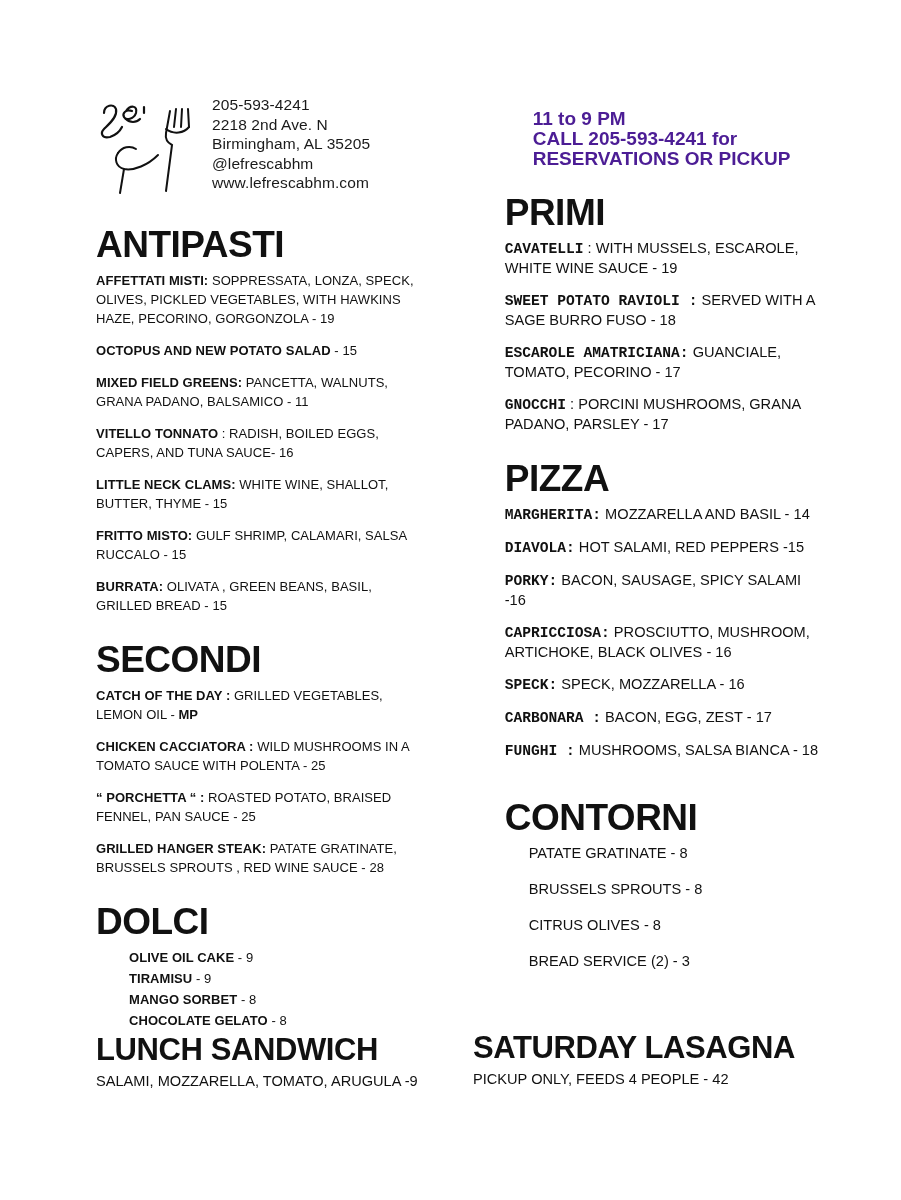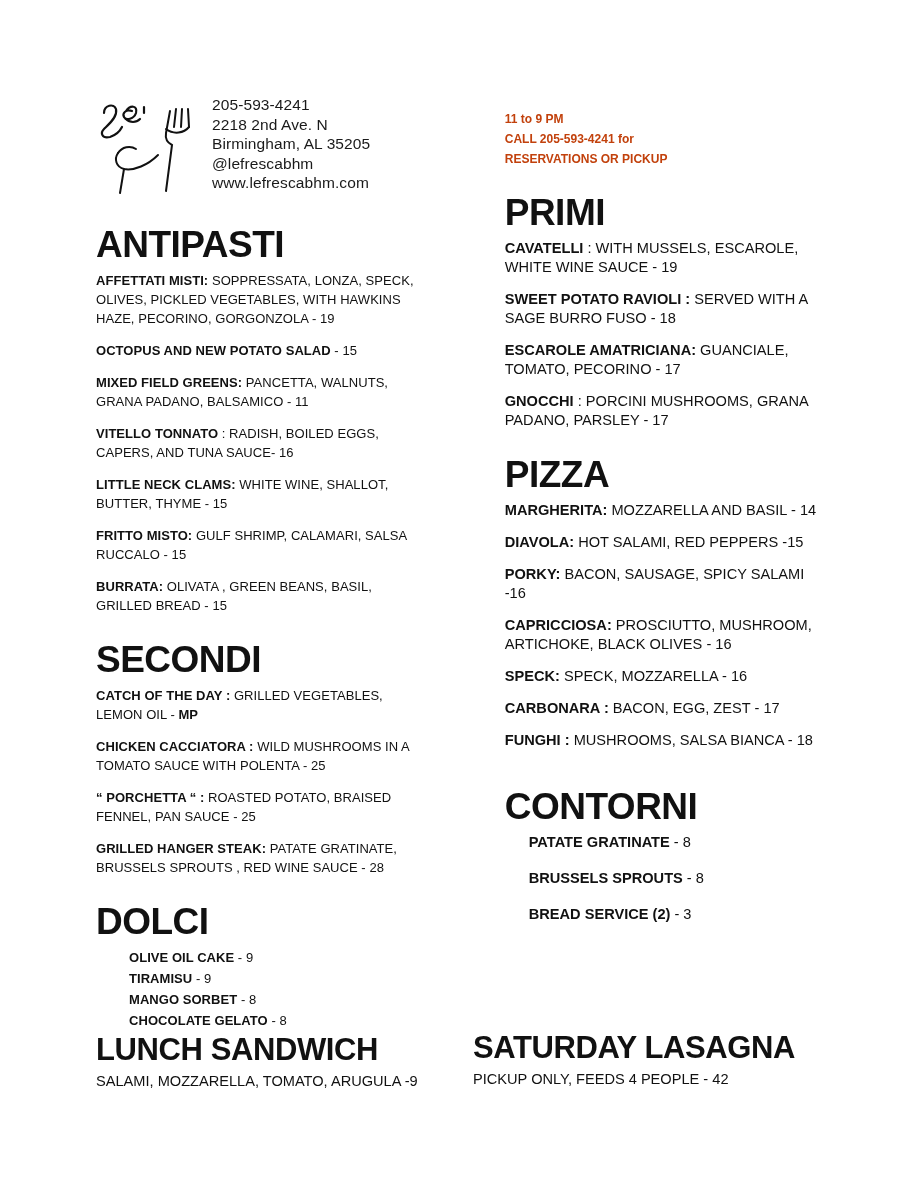--- a/index.html
+++ b/index.html
@@ -46,25 +46,26 @@
   }
   .logo svg { display:block; }
   .contact {
     margin-left: 16px;
     font-size: 15.5px;
     line-height: 19.5px;
     color: #1a1a1a;
     letter-spacing: 0.1px;
   }
   .hours {
-    font-size: 12px;
+    font-size: 19px;
     line-height: 20px;
     font-weight: bold;
-    color: #c2410c;
+    color: #4c1d95;
     padding-top: 14px;
+    margin-left: 28px;
   }
 
   h1.section {
     font-size: 37px;
     line-height: 40px;
     font-weight: bold;
     margin: 10px 0 6px 0;
     letter-spacing: -0.5px;
   }
   h1.section.tight { margin-top: 25px; }
@@ -76,28 +77,28 @@
     letter-spacing: 0.05px;
   }
   .item b { font-weight: bold; }
   .item.compact { margin-bottom: 2px; margin-left: 33px; }
 
   .right-item {
     font-size: 14.6px;
     line-height: 19px;
     margin-bottom: 13px;
   }
-  .right-item b { font-weight: bold; }
+  .right-item b { font-weight: bold; font-family: Liberation Mono, monospace; }
 
   .contorni-item {
     font-size: 14.6px;
     line-height: 19px;
     margin-bottom: 17px;
   }
-  .contorni-item b { font-weight: bold; padding-left: 24px; }
+  .contorni-item b { font-weight: normal; padding-left: 24px; }
 
   .bottom-left {
     position: absolute;
     left: 96px;
     top: 1032px;
     width: 360px;
   }
   .bottom-right {
     position: absolute;
     left: 473px;
@@ -212,20 +213,21 @@
       <div class="right-item"><b>SPECK:</b><span> SPECK, MOZZARELLA - 16</span></div>
       <div class="right-item"><b>CARBONARA :</b><span> BACON, EGG, ZEST - 17</span></div>
       <div class="right-item"><b>FUNGHI :</b><span> MUSHROOMS, SALSA BIANCA - 18</span></div>
 
       <div class="spacer-md"></div>
 
       <h1 class="section">CONTORNI</h1>
 
       <div class="contorni-item"><b>PATATE GRATINATE</b><span> - 8</span></div>
       <div class="contorni-item"><b>BRUSSELS SPROUTS</b><span> - 8</span></div>
+      <div class="contorni-item"><b>CITRUS OLIVES</b><span> - 8</span></div>
       <div class="contorni-item"><b>BREAD SERVICE (2)</b><span> - 3</span></div>
 
     </div>
   </div>
 
   <div class="bottom-left">
     <div class="bottom-title">LUNCH SANDWICH</div>
     <div class="bottom-sub">SALAMI, MOZZARELLA, TOMATO, ARUGULA -9</div>
   </div>
 

